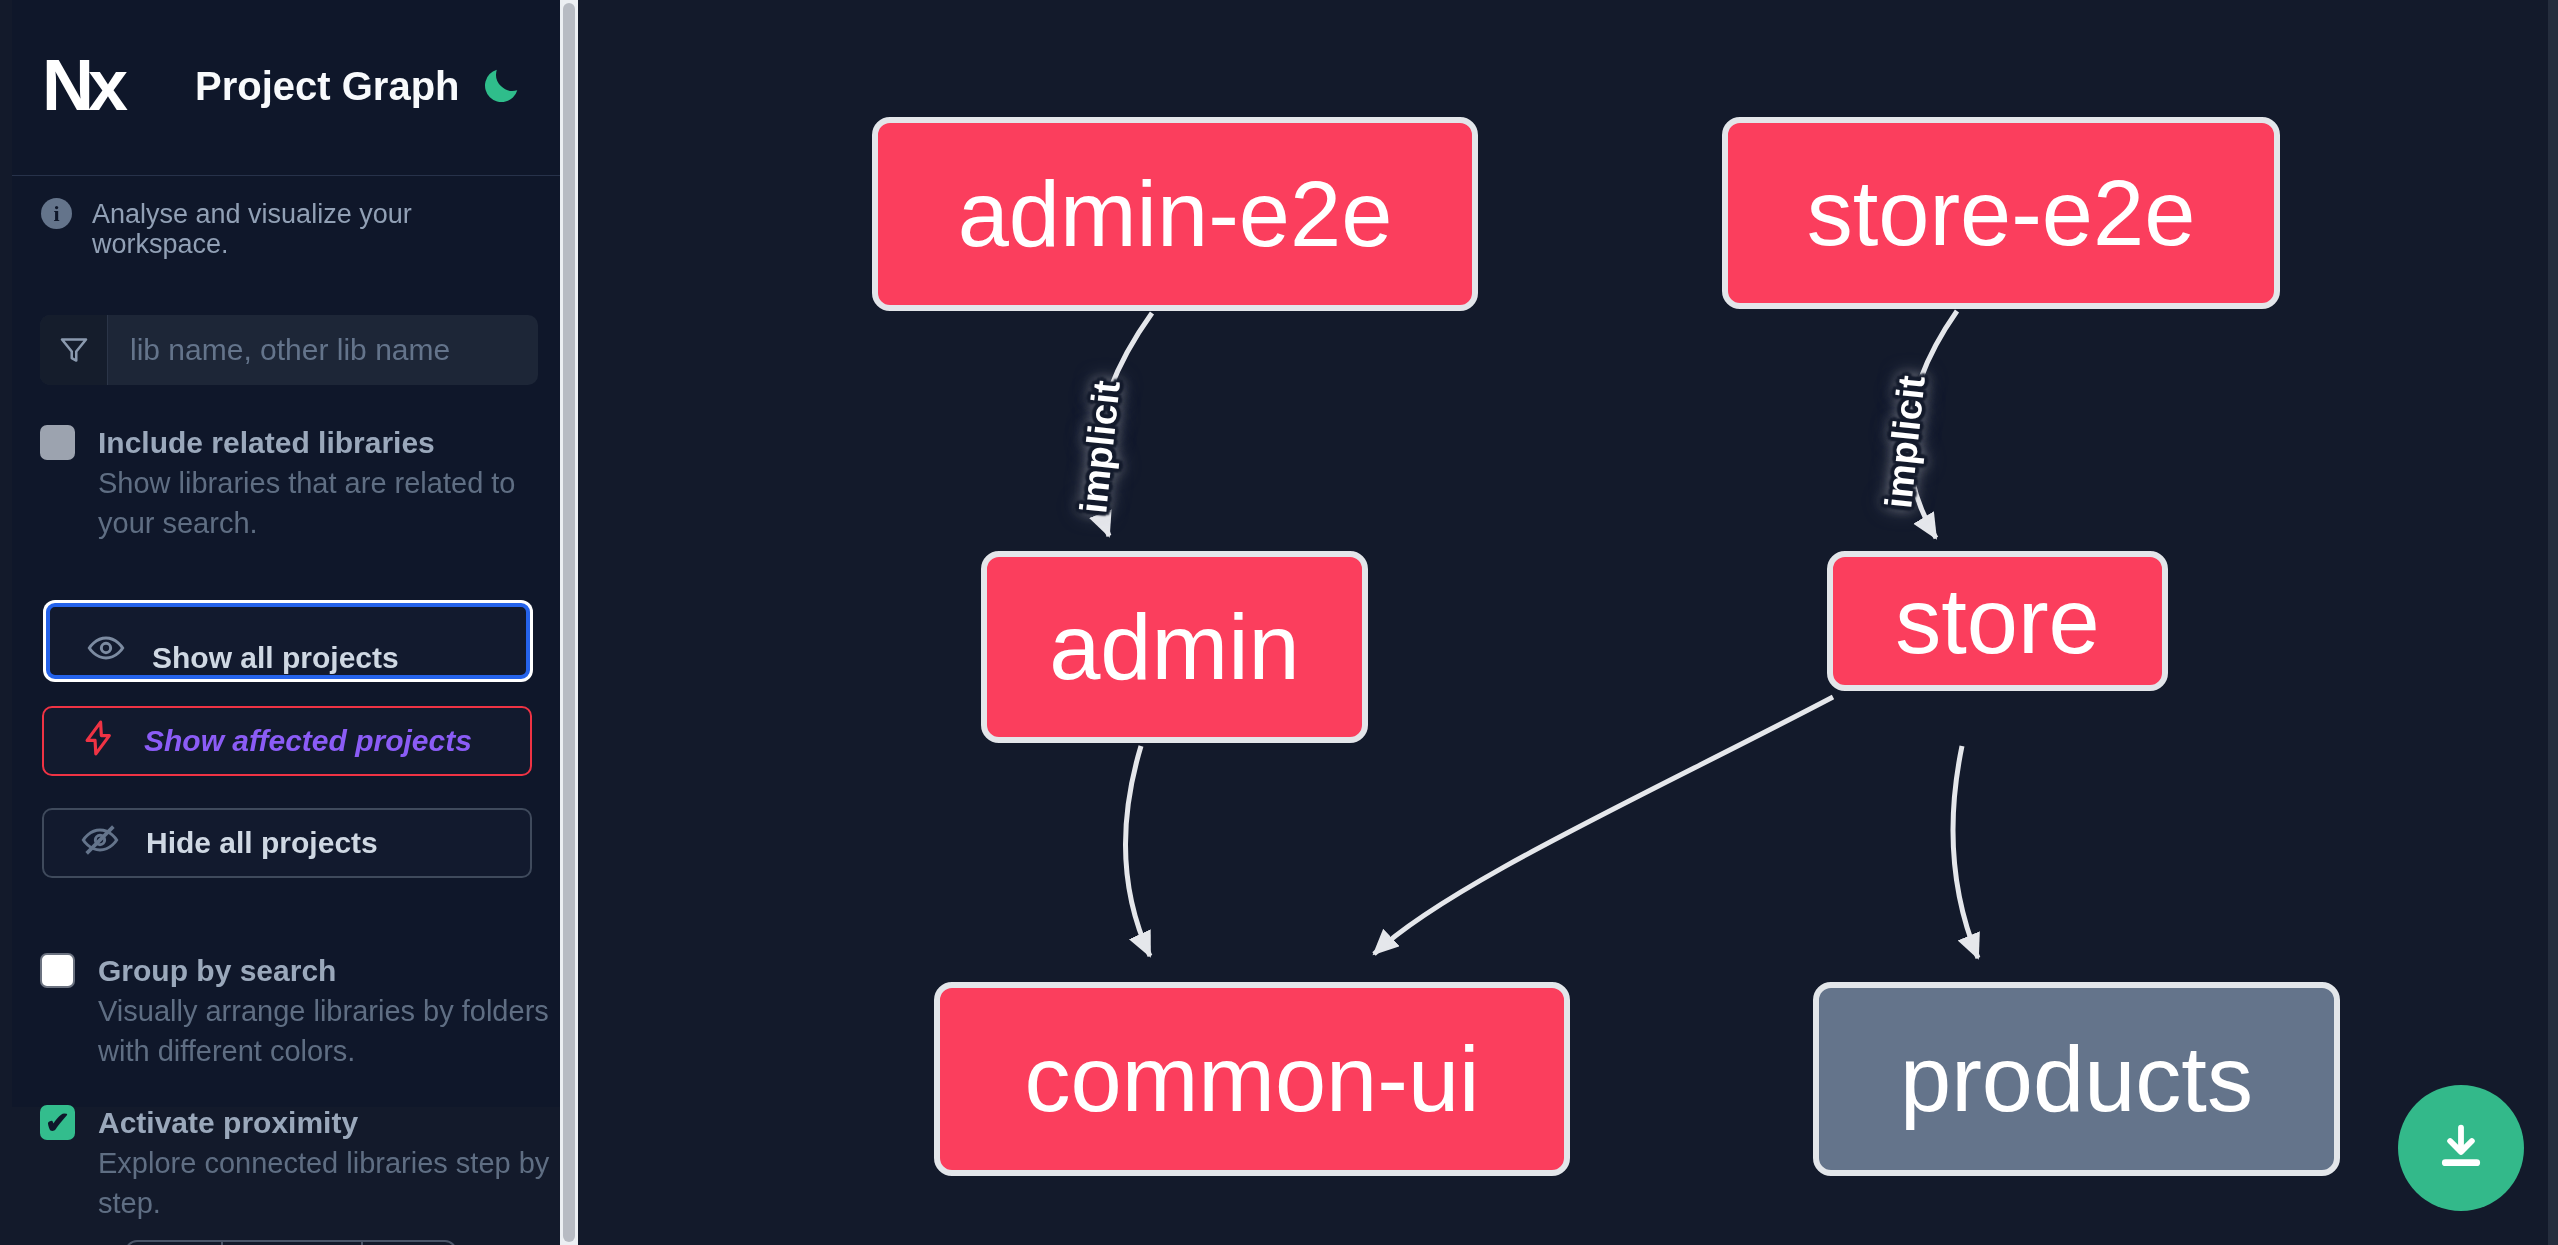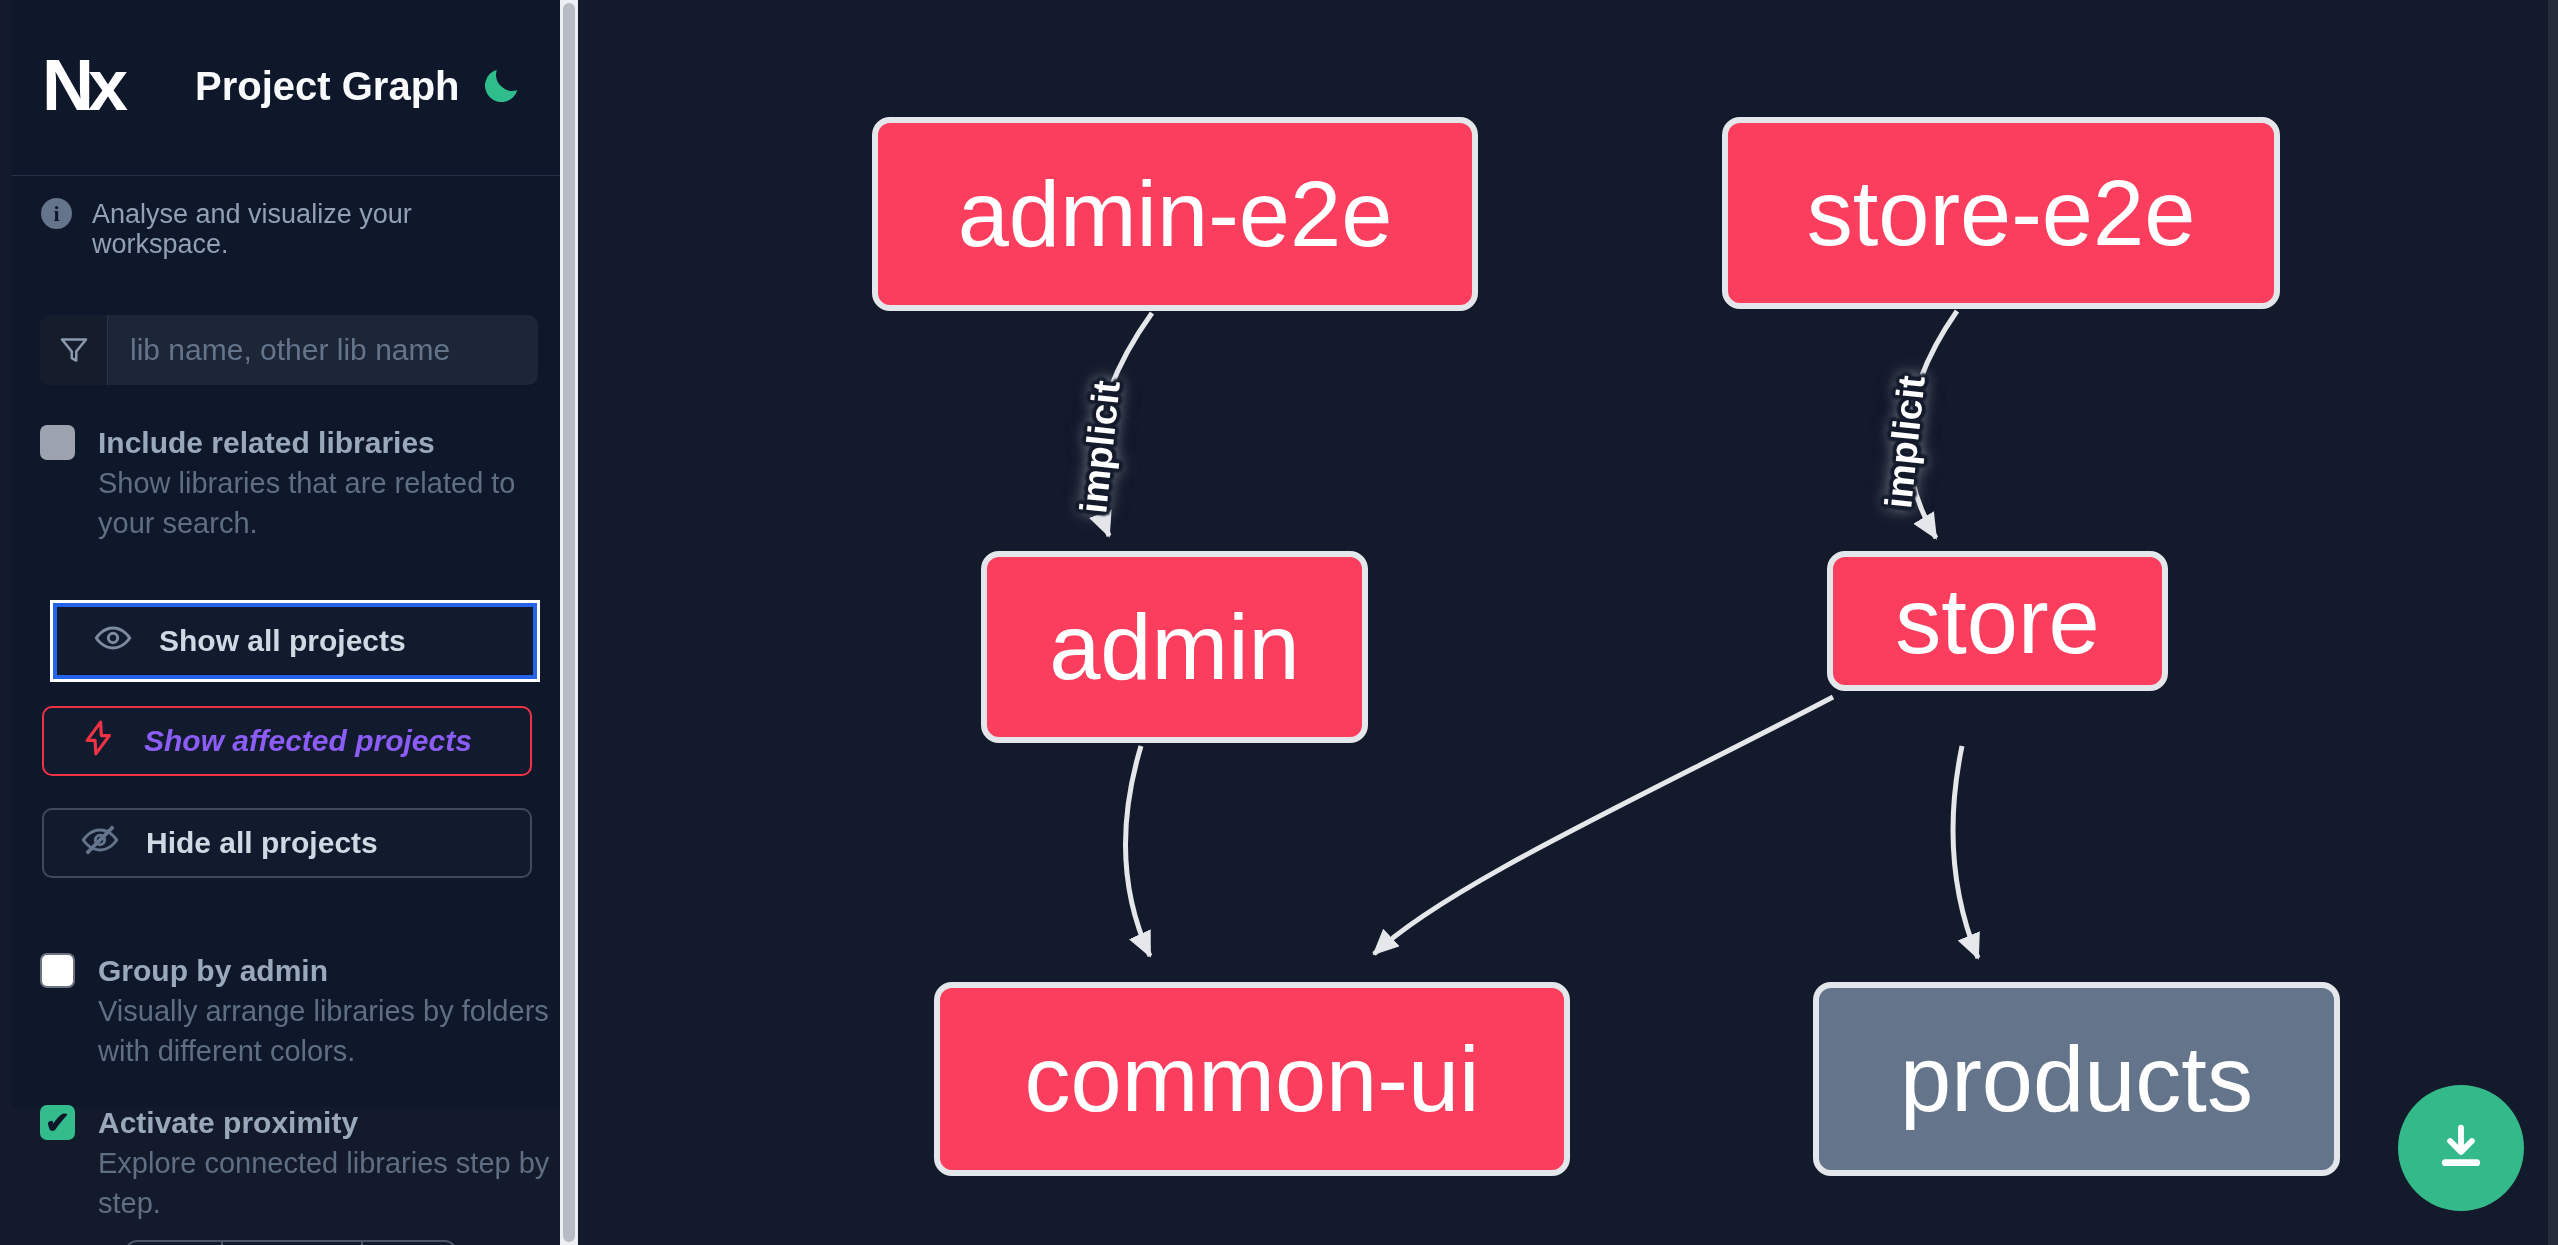--- a/index.html
+++ b/index.html
@@ -78,22 +78,22 @@
   }
 
   .action-btn {
     position:absolute; left:30px; width:490px; height:70px;
     background:#121a2e; border:2px solid #3f4a5c; border-radius:10px;
     display:flex; align-items:center; gap:26px; padding-left:36px;
     color:#cfd8e3; font-size:30px; font-weight:700; cursor:pointer;
     font-family:"Liberation Sans", sans-serif;
   }
   .action-btn.focused {
-    left:41px; width:484px; height:76px;
-    border:4px solid #2563eb; box-shadow:0 0 0 3px #ffffff; border-radius:0;
+    left:34px; width:484px; height:76px;
+    border:4px solid #2563eb; box-shadow:0 0 0 3px #ffffff; border-radius:9px;align-items:flex-end;
   }
   .action-btn.danger { border-color:#ef3344; color:#8b5cf6;font-style:italic; }
   .action-btn svg { flex:0 0 auto; }
 
   .stepper {
     position:absolute; left:113px; top:1240px; width:332px; height:44px;
     border:2px solid #4a5568; border-radius:12px 12px 0 0; display:flex;
   }
   .stepper .seg { height:100%; border-right:2px solid #4a5568; }
   .stepper .seg:last-child { border-right:none; }
@@ -202,21 +202,21 @@
         <path d="M2 12s3.6-6 10-6 10 6 10 6-3.6 6-10 6-10-6-10-6Z"></path>
         <circle cx="12" cy="12" r="2.8"></circle>
         <line x1="4" y1="20" x2="20" y2="4" stroke-width="2.2"></line>
       </svg>
     </span>
     <span>Hide all projects</span>
   </button>
 
   <div class="option" style="top:951px;">
     <span class="checkbox white"></span>
-    <div class="opt-label">Group by admin</div>
+    <div class="opt-label">Group by search</div>
     <div class="opt-desc">Visually arrange libraries by folders with different colors.</div>
   </div>
 
   <div class="option" style="top:1103px;">
     <span class="checkbox green">✔</span>
     <div class="opt-label">Activate proximity</div>
     <div class="opt-desc">Explore connected libraries step by step.</div>
   </div>
 
   <div class="stepper">

